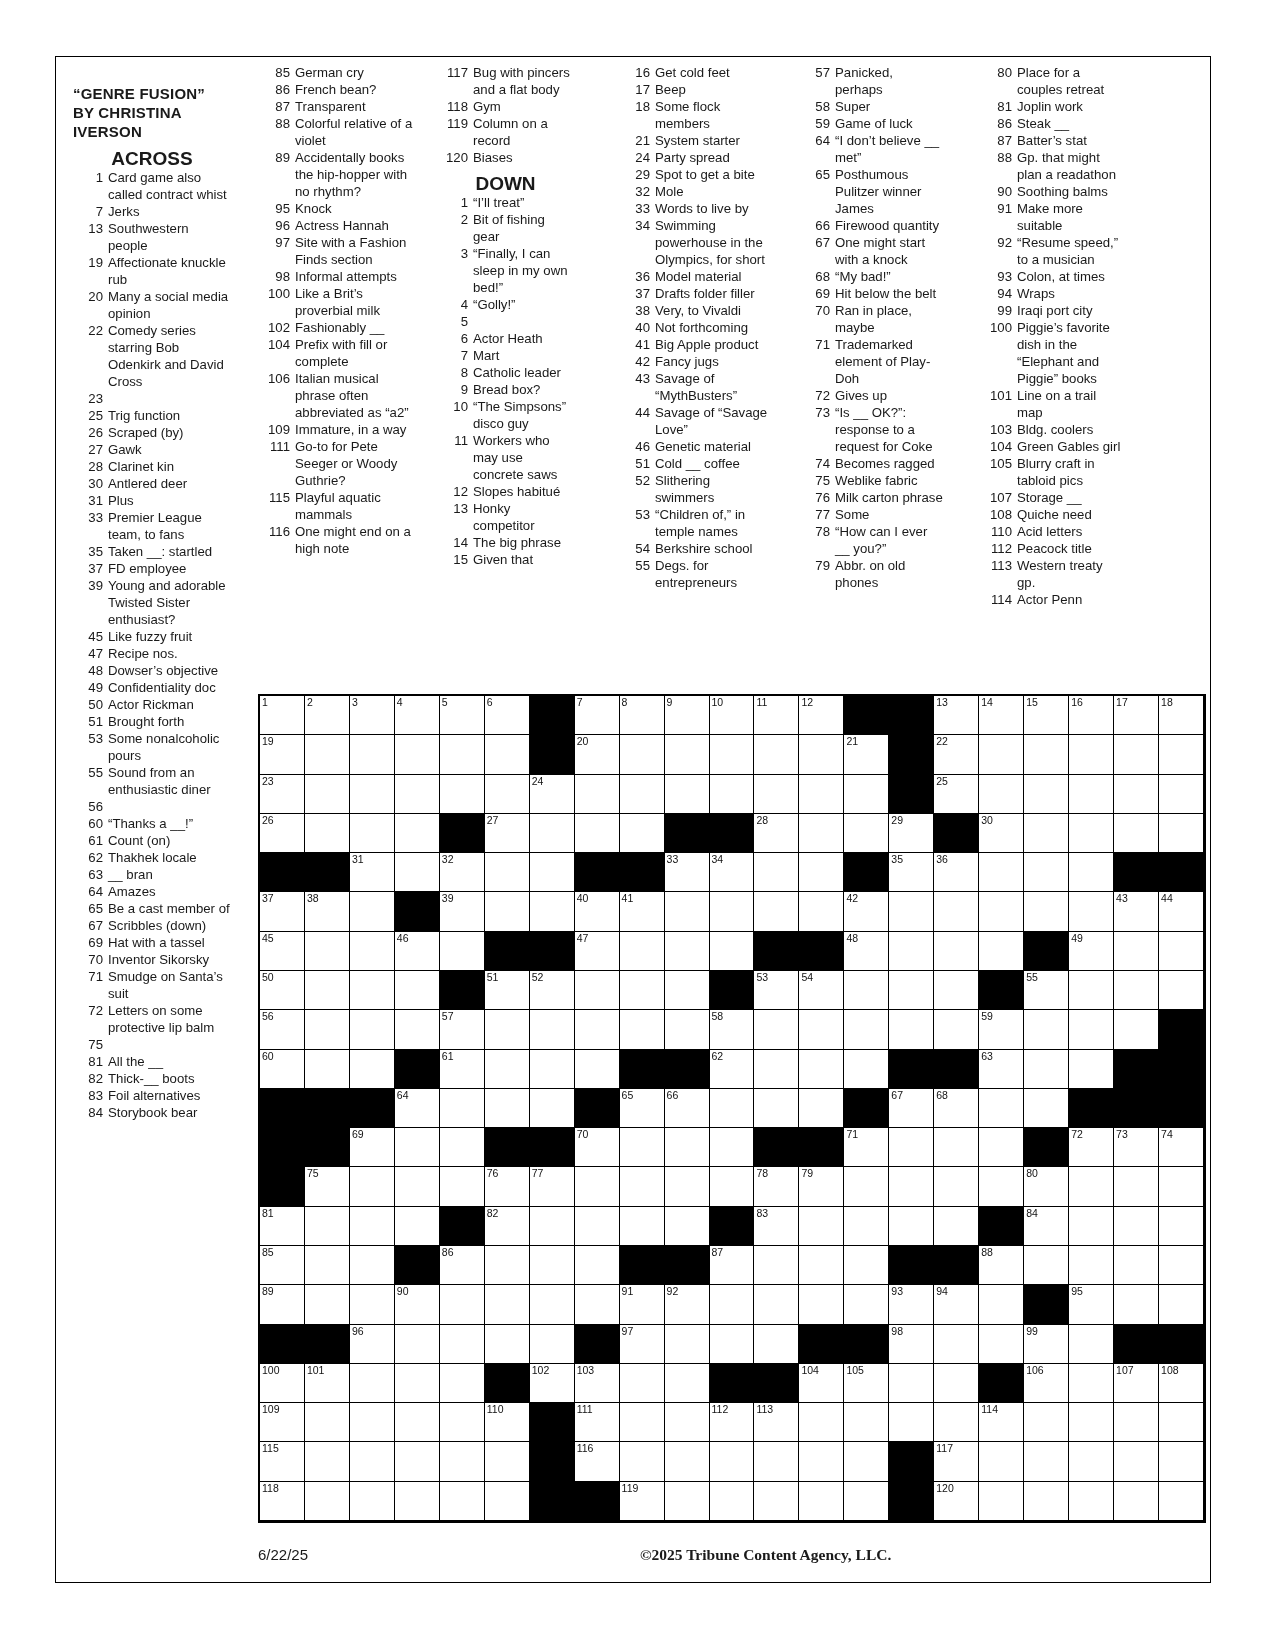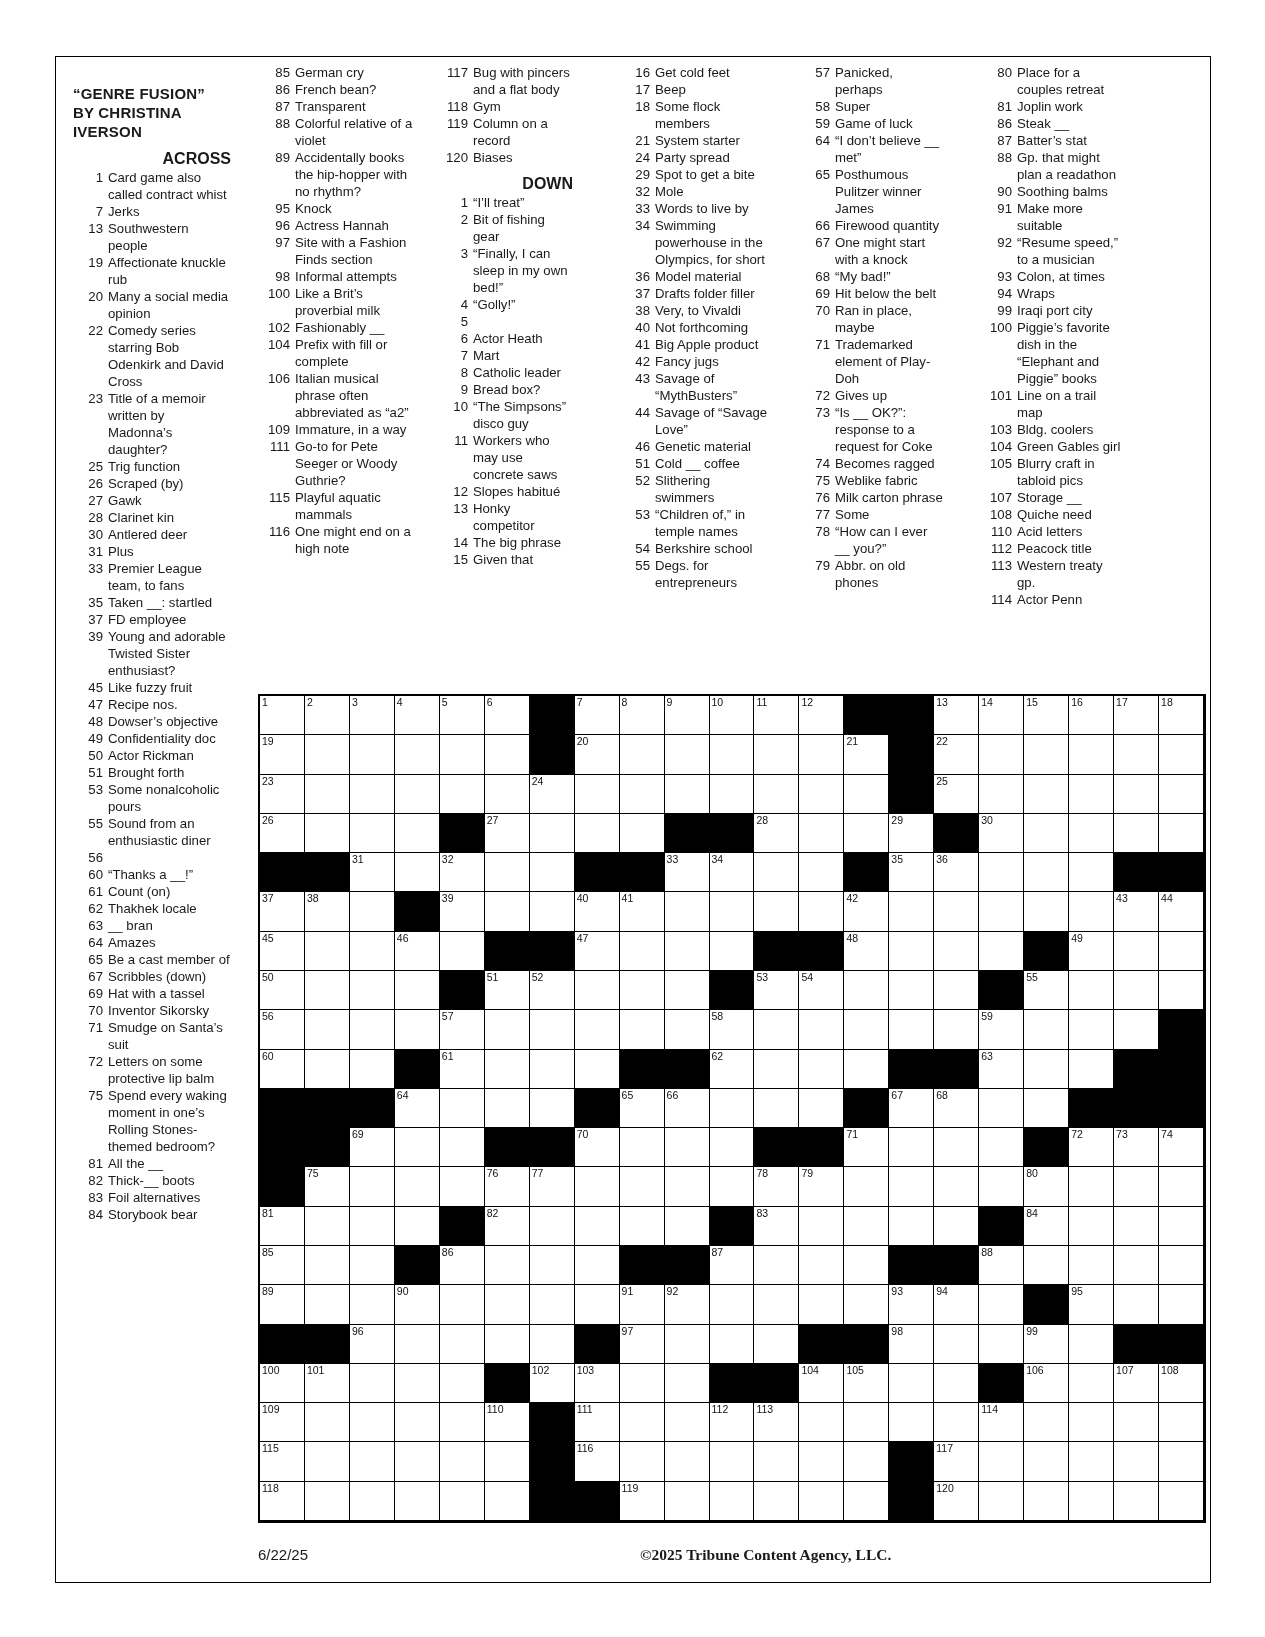--- a/index.html
+++ b/index.html
@@ -2,21 +2,21 @@
 <html><head>
 <meta charset="utf-8">
 <style>
   html,body { margin:0; padding:0; background:#fff; }
   body { width:1265px; height:1637px; position:relative;
          font-family:"Liberation Sans", sans-serif; color:#1a1a1a; }
   .frame { position:absolute; left:55px; top:56px; width:1156px; height:1527px;
            border:1.5px solid #000; box-sizing:border-box; }
   .clue-col { position:absolute; font-size:13.2px; line-height:17px; }
   .title-line { font-weight:bold; font-size:15px; line-height:19px; letter-spacing:.2px; }
-  .sec-hdr { font-weight:bold; font-size:16px; text-align:right; margin:9px 0 2px 0; }
+  .sec-hdr { font-weight:bold; font-size:19px; text-align:center; margin:9px 0 2px 0; }
   .clue { display:flex; }
   .clue .cn { flex:none; width:30px; text-align:right; padding-right:5px; }
   .clue .ct { flex:1; }
   #grid { position:absolute; left:258px; top:694px; width:948px; height:829px;
           display:grid; grid-template-columns:repeat(21,1fr); grid-template-rows:repeat(21,1fr);
           border:2.5px solid #000; background:#fff; box-sizing:border-box; }
   .cell { position:relative; border-right:1px solid #000; border-bottom:1px solid #000;
           box-sizing:border-box; background:#fff; }
   .cell.black { background:#000; }
   .cell .num { position:absolute; top:0px; left:2px; font-size:10.5px; line-height:12px; color:#111; }
@@ -54,21 +54,20 @@
       <div class="clue">
         <div class="cn">20</div>
         <div class="ct">Many a social media opinion</div>
       </div>
       <div class="clue">
         <div class="cn">22</div>
         <div class="ct">Comedy series starring Bob Odenkirk and David Cross</div>
       </div>
       <div class="clue">
         <div class="cn">23</div>
-        <div class="ct">Title of a memoir written by Madonna’s daughter?</div>
       </div>
       <div class="clue">
         <div class="cn">25</div>
         <div class="ct">Trig function</div>
       </div>
       <div class="clue">
         <div class="cn">26</div>
         <div class="ct">Scraped (by)</div>
       </div>
       <div class="clue">
@@ -177,21 +176,20 @@
       <div class="clue">
         <div class="cn">71</div>
         <div class="ct">Smudge on Santa’s suit</div>
       </div>
       <div class="clue">
         <div class="cn">72</div>
         <div class="ct">Letters on some protective lip balm</div>
       </div>
       <div class="clue">
         <div class="cn">75</div>
-        <div class="ct">Spend every waking moment in one’s Rolling Stones-themed bedroom?</div>
       </div>
       <div class="clue">
         <div class="cn">81</div>
         <div class="ct">All the __</div>
       </div>
       <div class="clue">
         <div class="cn">82</div>
         <div class="ct">Thick-__ boots</div>
       </div>
       <div class="clue">

